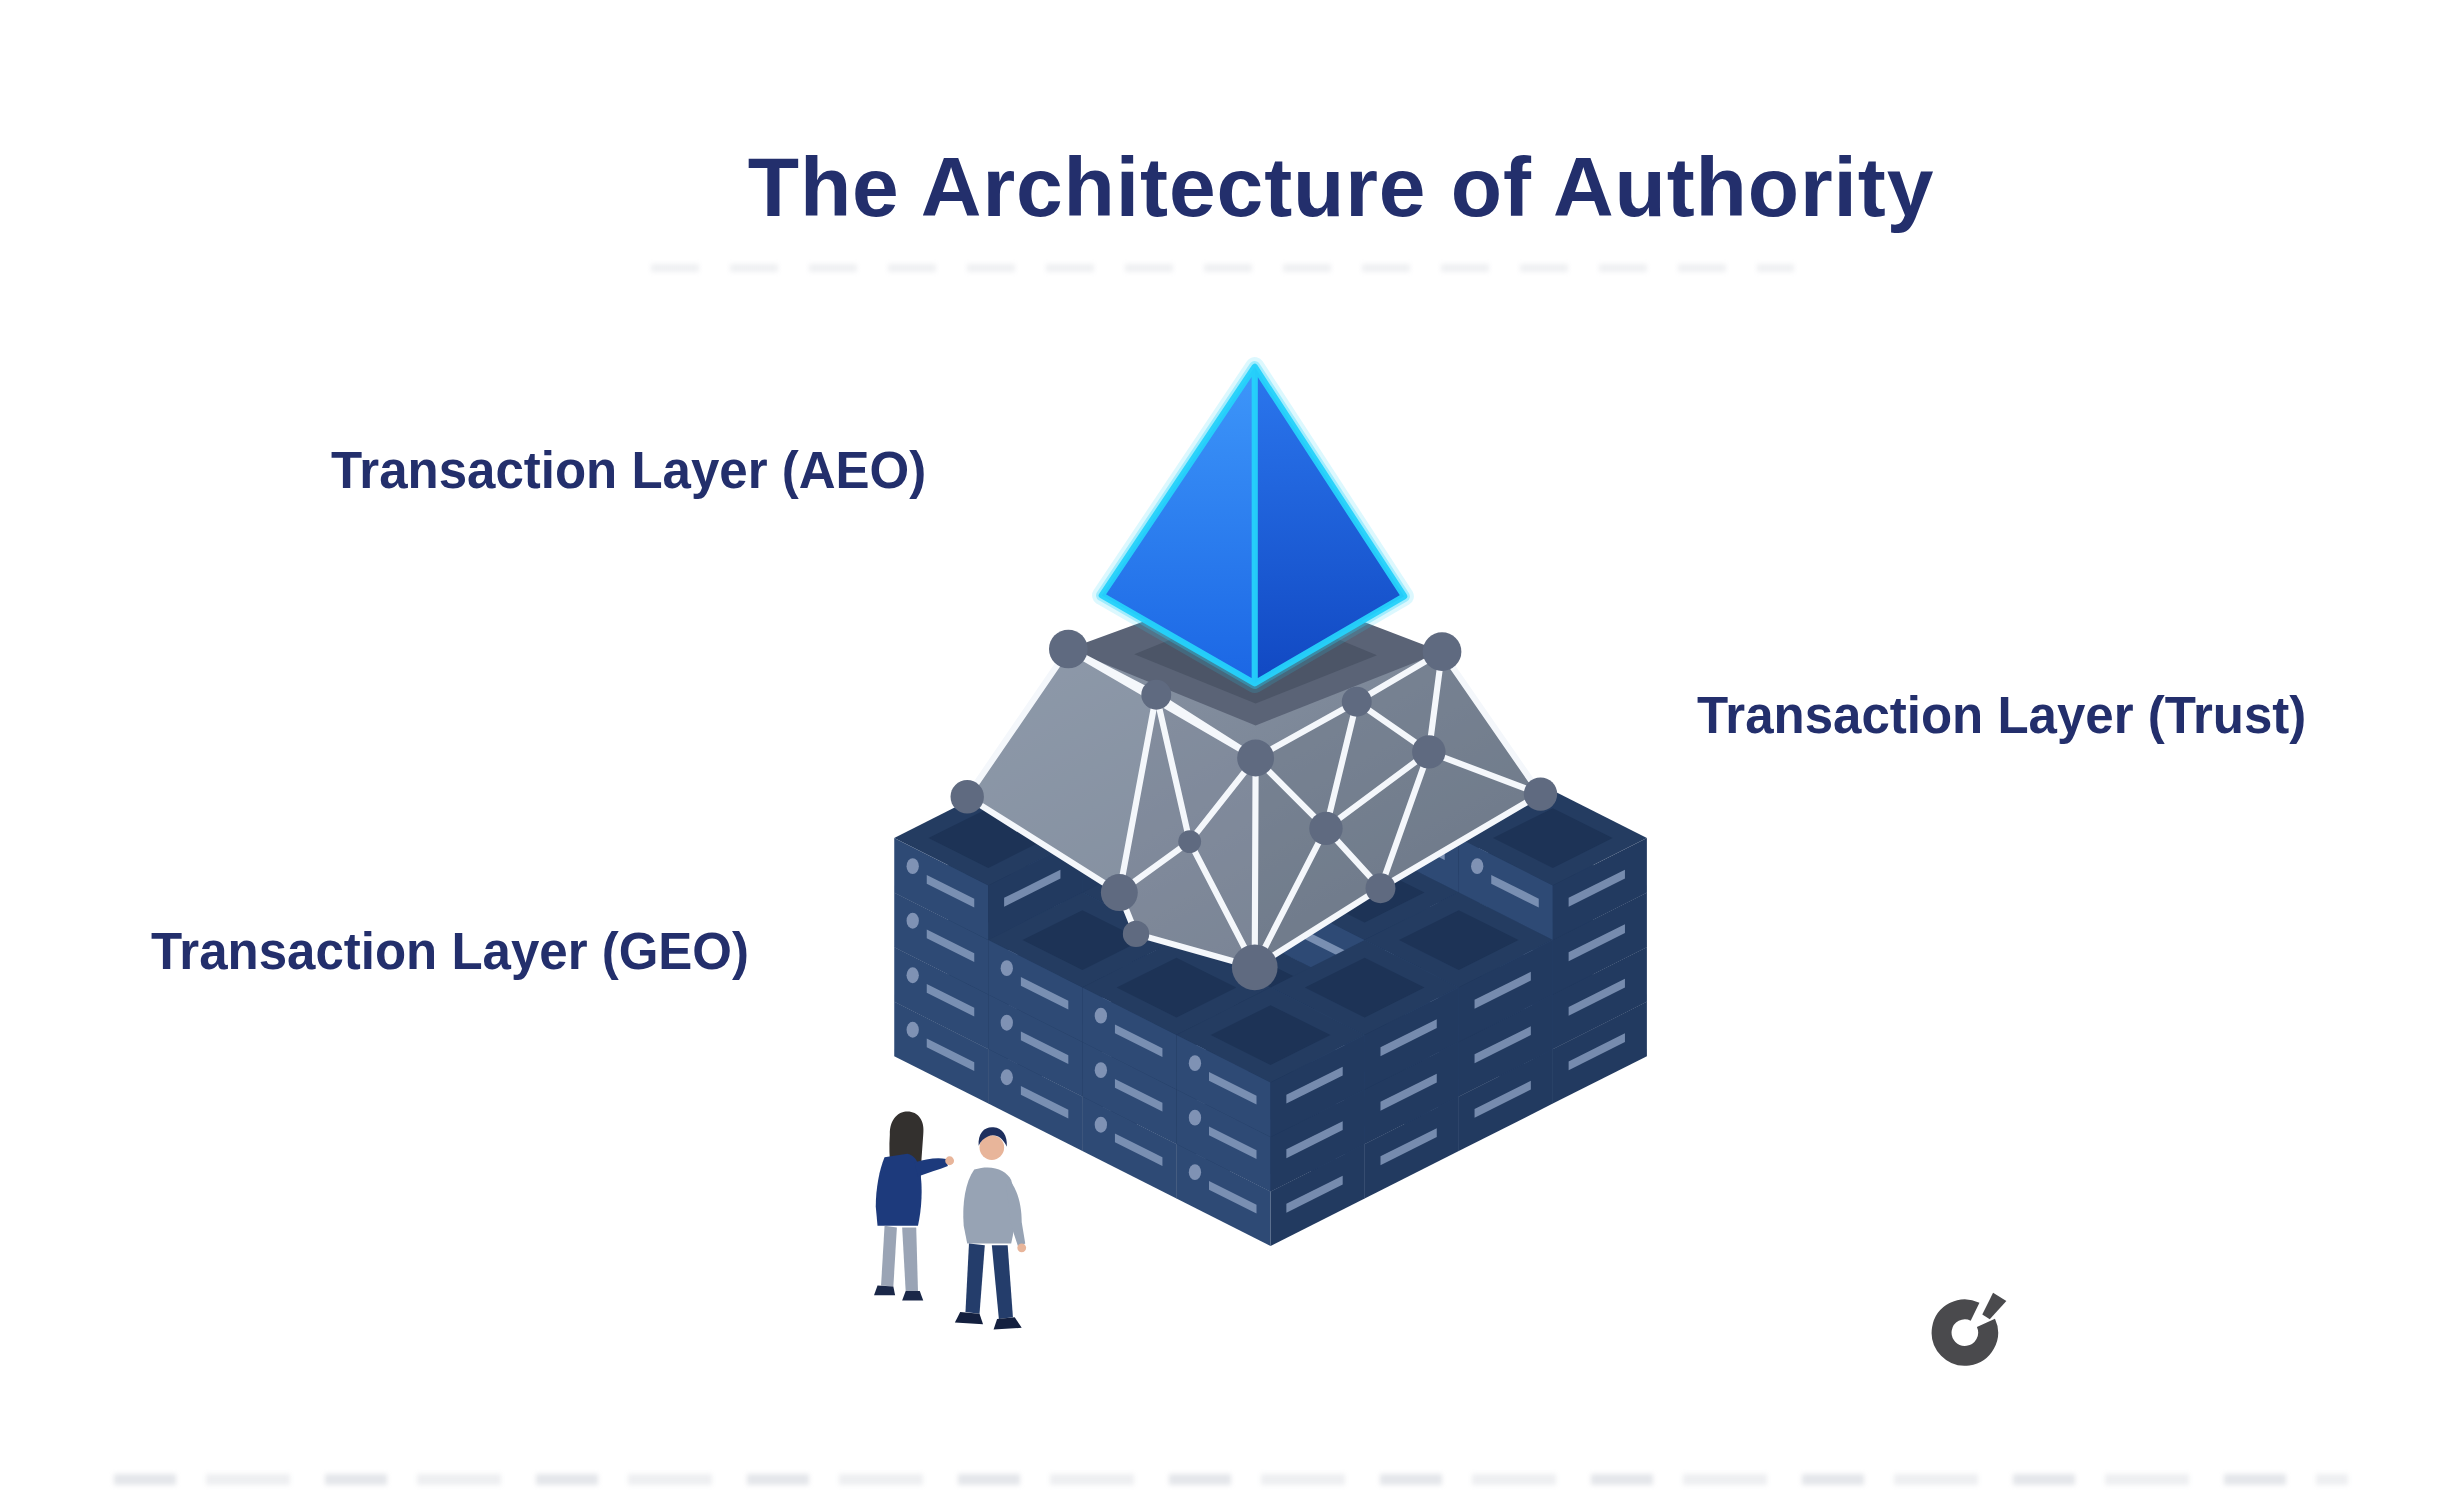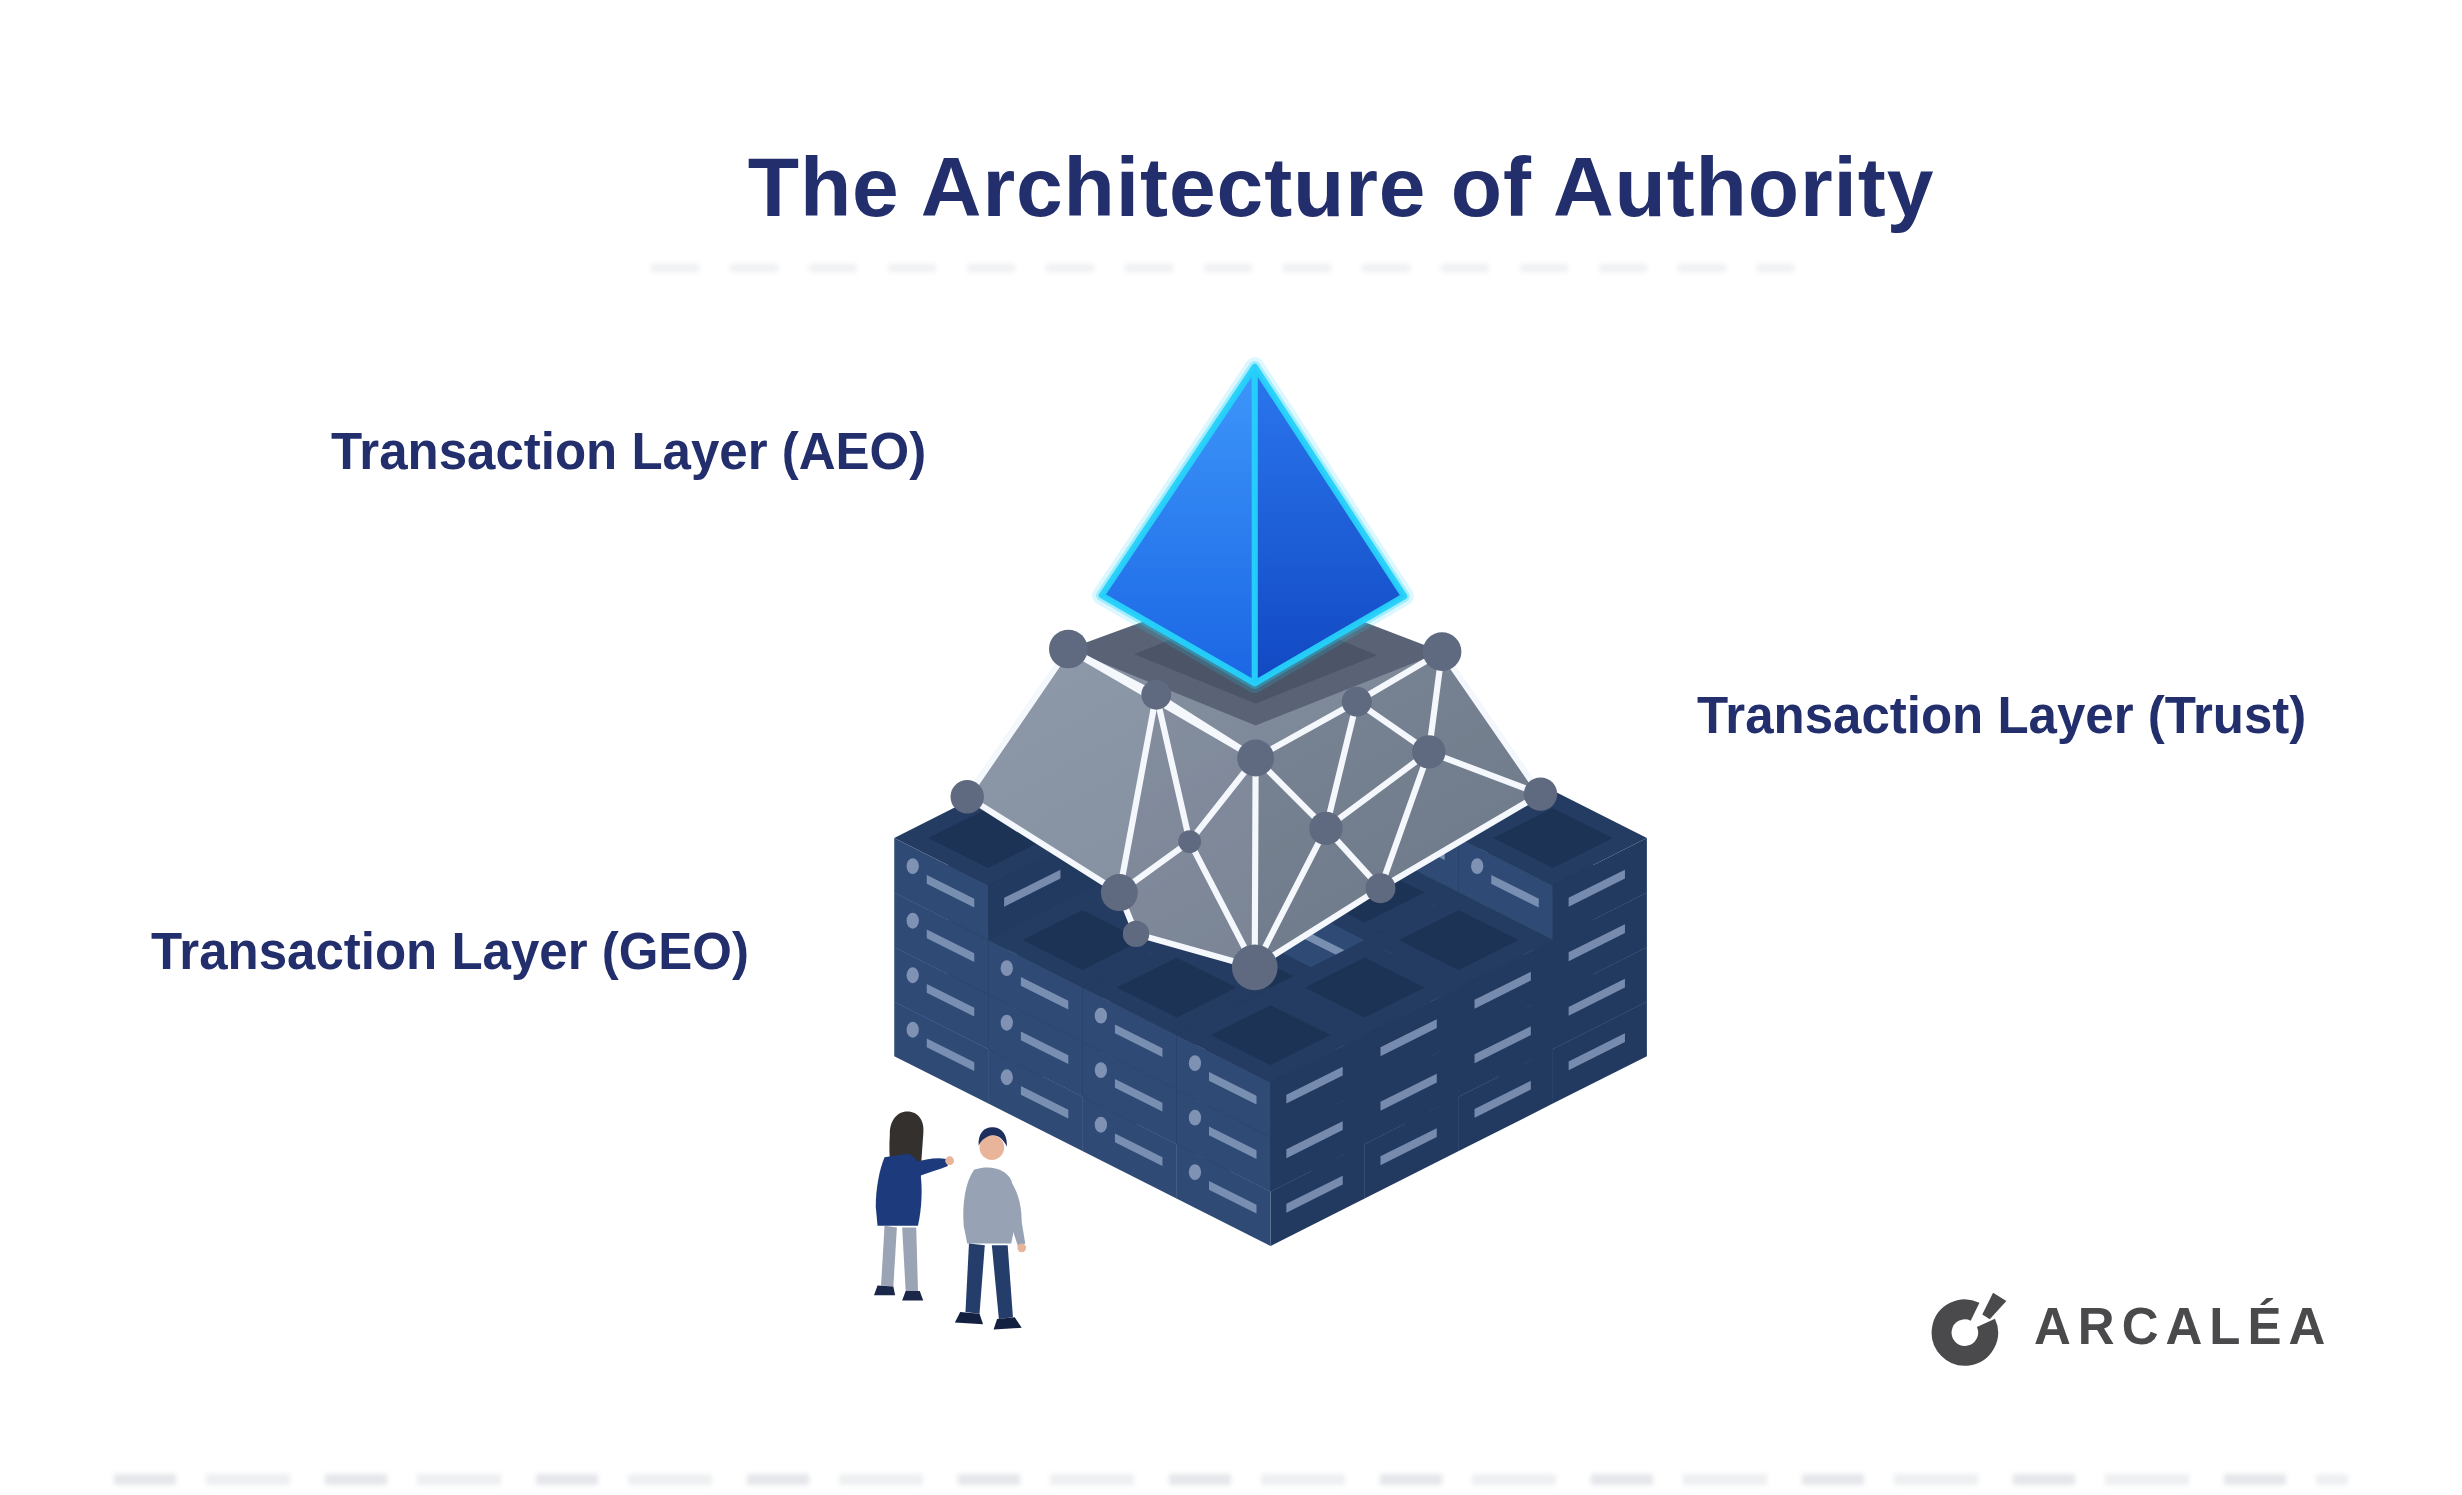--- a/index.html
+++ b/index.html
@@ -10,21 +10,21 @@
   }
   .title{
     position:absolute;top:128px;left:1330px;transform:translateX(-50%);
     font-size:84px;font-weight:bold;color:#232f6c;white-space:nowrap;
     letter-spacing:0.9px;margin:11px;
   }
   .layer-label{
     position:absolute;font-size:51px;font-weight:bold;color:#232f6c;
     white-space:nowrap;
   }
-  .label-transaction{left:331px;top:422px;}
+  .label-transaction{left:331px;top:441px;}
   .label-reputation{left:1697px;top:686px;}
   .label-information{left:151px;top:922px;}
   .illustration{position:absolute;left:0;top:0;}
   .logo{
     position:absolute;left:1930px;top:1282px;height:88px;
     display:flex;align-items:center;gap:21px;
   }
   .logo-text{
     font-size:51px;font-weight:bold;color:#4a4a4d;letter-spacing:7px;
     white-space:nowrap;
@@ -239,18 +239,17 @@
       <path d="M1134,1500 L1154,1498 L1162,1510 L1130,1512 Z" fill="#14203f"></path>
     </g>
   </g>
 </svg>
 
 <div class="logo">
   <svg width="83" height="88" viewBox="0 0 100 100">
     <path d="M67.4,46.2 A28,28 0 1 1 54.3,32.8" fill="none" stroke="#4a4a4d" stroke-width="24"></path>
     <polygon points="63,36 76,10 92,20 72,42" fill="#4a4a4d"></polygon>
   </svg>
-  <span class="logo-text">ARCALÉA</span>
 </div>
 
 <div class="artifact-top"></div>
 <div class="artifact"></div>
 
 
 </body></html>

